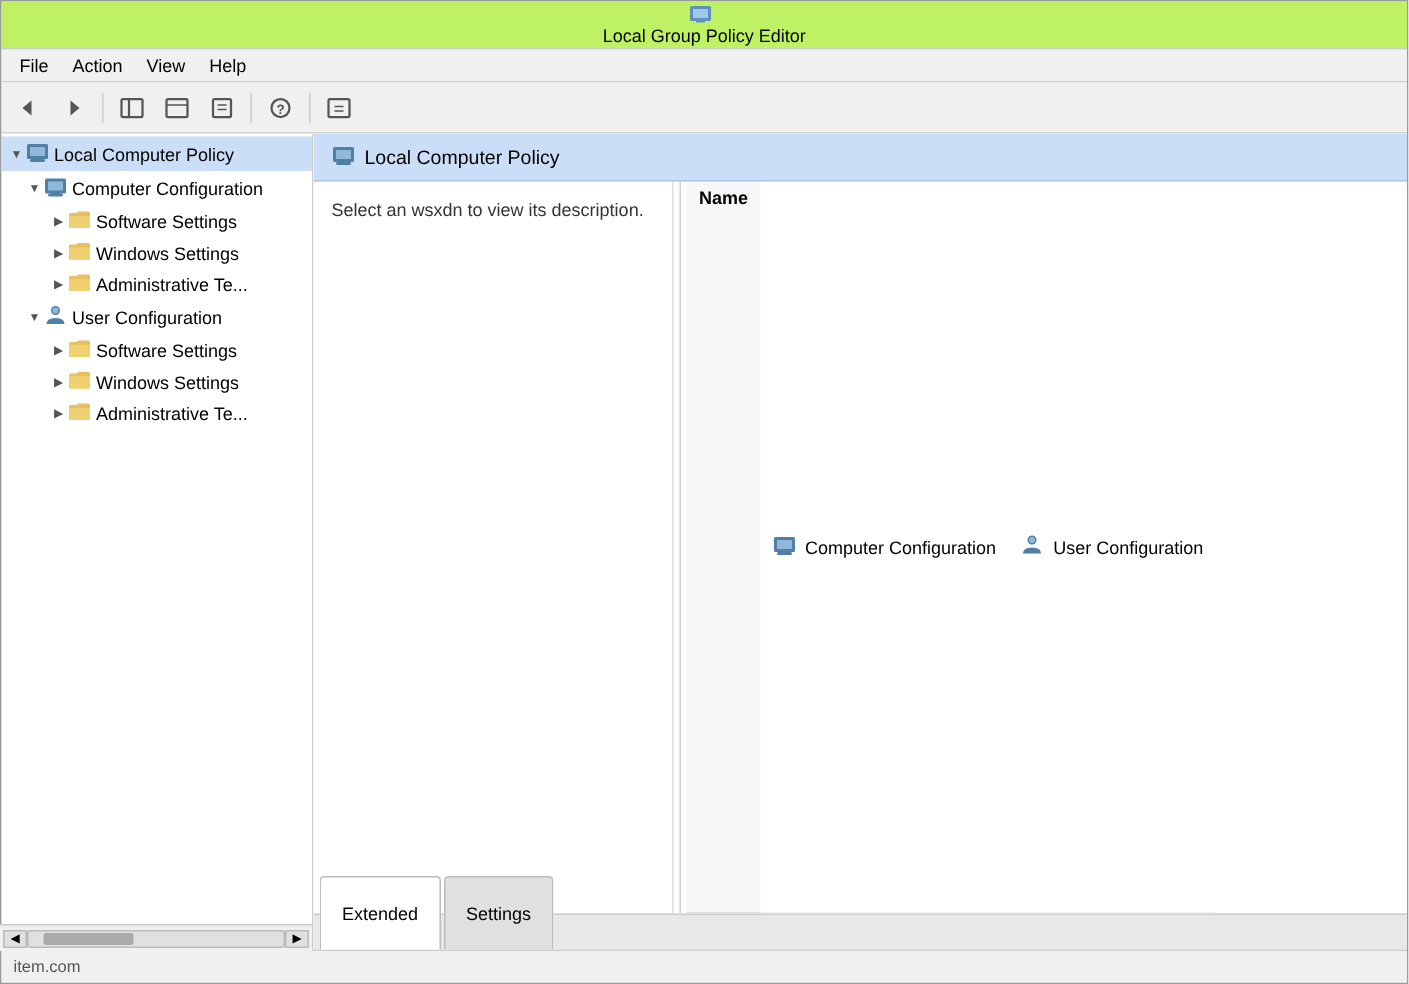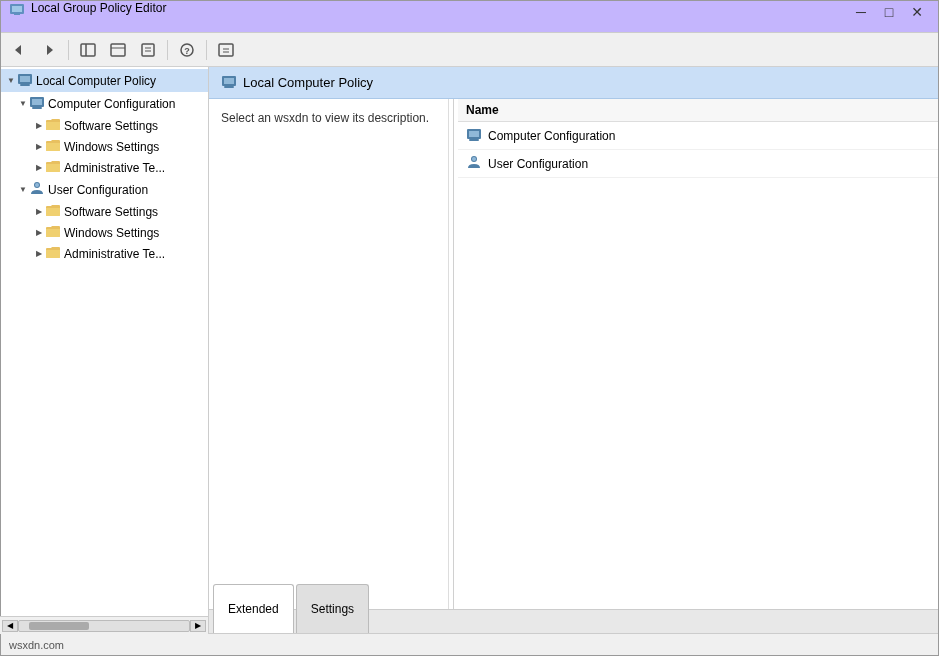--- a/index.html
+++ b/index.html
@@ -17,27 +17,28 @@
       width: 939px;
       height: 656px;
       border: 1px solid #999;
       display: flex;
       flex-direction: column;
       background: #fff;
     }
 
     
     .title-bar {
-      background: #c4b5fd;
+      background: #bef264;
       height: 32px;
       display: flex;
-      align-items: flex-start;
+      align-items: center;
       padding: 0 8px;
       border-bottom: 1px solid #ccc;
       flex-shrink: 0;
+      flex-direction: column;
     }
     .title-bar-icon {
       width: 16px;
       height: 16px;
       margin-right: 6px;
       display: flex;
       align-items: center;
       justify-content: center;
     }
     .title-bar-text {
@@ -203,21 +204,21 @@
       padding: 12px;
       font-size: 12px;
       color: #333;
       border-right: 1px solid #ddd;
       flex-shrink: 0;
     }
 
     .detail-list {
       flex: 1;
       display: flex;
-      flex-direction: column;
+      flex-direction: row;
       overflow: auto;
     }
 
     .detail-list-header {
       padding: 4px 8px;
       font-size: 12px;
       color: #000;
       border-bottom: 1px solid #ddd;
       background: #f7f7f7;
       font-weight: 600;
@@ -328,20 +329,26 @@
       </svg>
     </span>
     <span class="title-bar-text">Local Group Policy Editor</span>
     <div class="title-bar-buttons">
       <button class="title-btn">─</button>
       <button class="title-btn">□</button>
       <button class="title-btn close">✕</button>
     </div>
   </div>
 
+  <div class="menu-bar">
+    <div class="menu-item">File</div>
+    <div class="menu-item">Action</div>
+    <div class="menu-item">View</div>
+    <div class="menu-item">Help</div>
+  </div>
 
   <div class="toolbar">
     <button class="toolbar-btn" title="Back">
       <svg width="16" height="16" viewBox="0 0 16 16">
           <polygon points="10,3 4,8 10,13" fill="#555"></polygon>
         </svg>
     </button>
     <button class="toolbar-btn" title="Forward">
       <svg width="16" height="16" viewBox="0 0 16 16">
           <polygon points="6,3 12,8 6,13" fill="#555"></polygon>
@@ -554,16 +561,16 @@
 
   <div style="position:absolute; bottom:22px; left:0; width:208px; height:18px; background:#f0f0f0; border-top:1px solid #ccc; display:flex; align-items:center; padding:0 2px; z-index:10;">
     <div class="scroll-arrow">◀</div>
     <div class="scrollbar-track">
       <div class="scrollbar-thumb"></div>
     </div>
     <div class="scroll-arrow">▶</div>
   </div>
 
   <div class="status-bar">
-    <span>wsxdn.com</span>
+    <span>item.com</span>
   </div>
 
 </div>
 
 </body></html>

